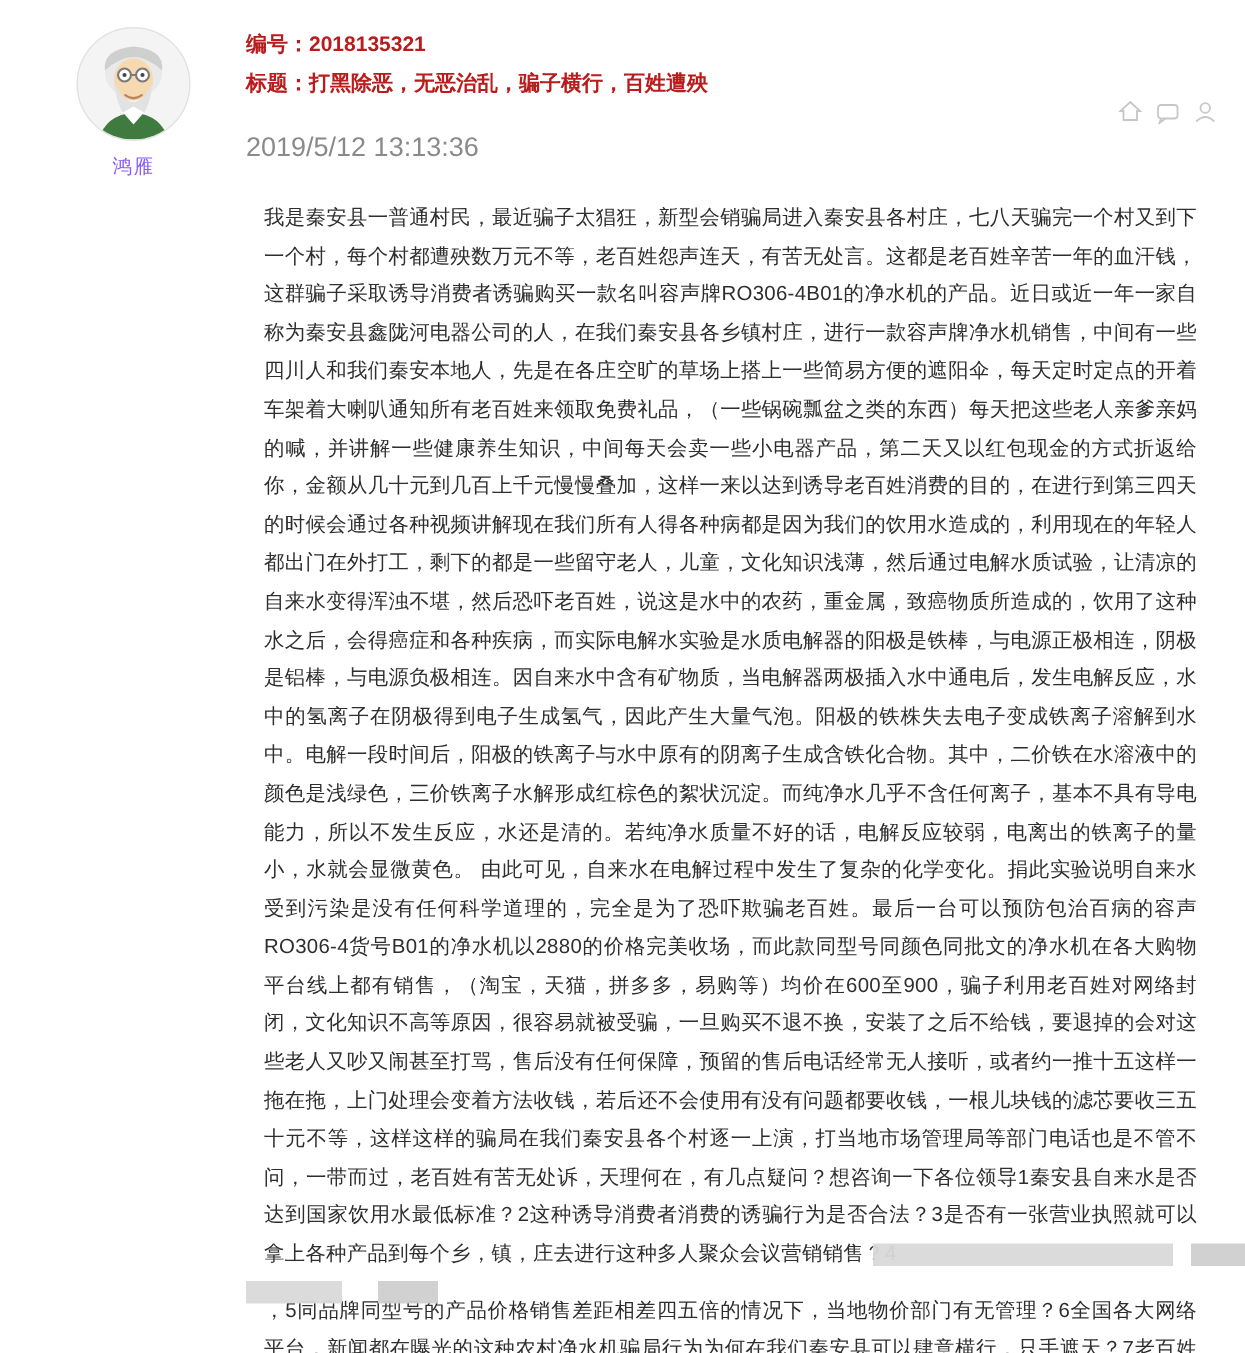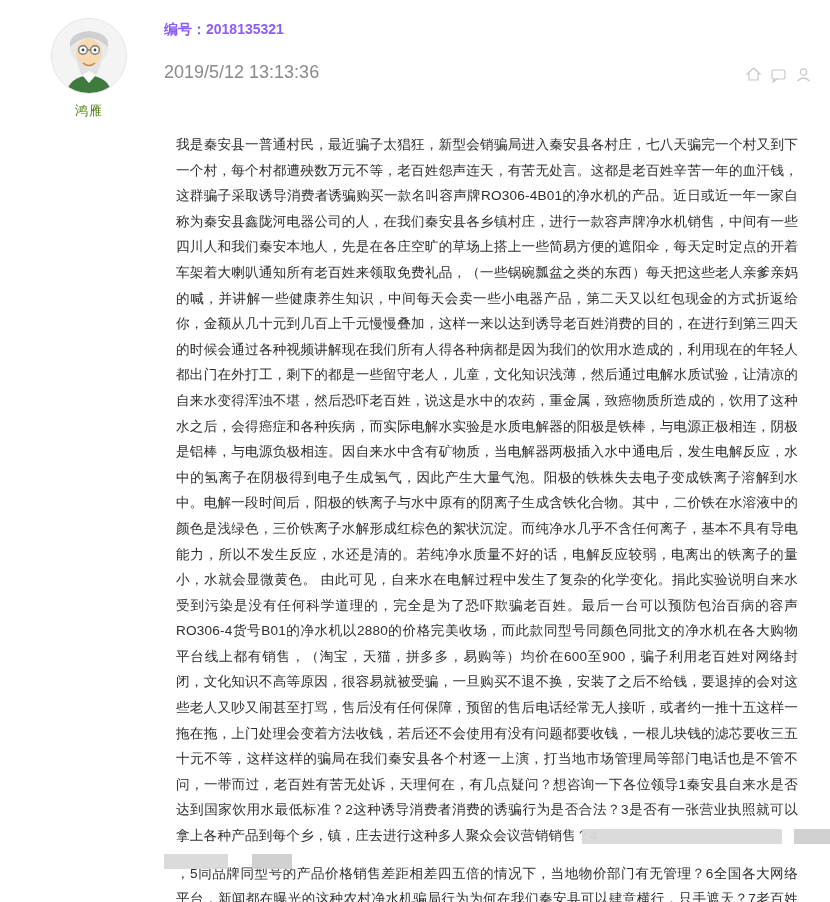--- a/index.html
+++ b/index.html
@@ -42,30 +42,30 @@
     border-radius: 50%;
     background: #f2f2f2;
     border: 1px solid #e2e2e2;
     position: relative;
     overflow: hidden;
   }
   .avatar svg { display: block; }
   .author-name {
     margin-top: 8px;
     font-size: 13px;
-    color: #4d7c0f;
+    color: #8b5cf6;
     letter-spacing: 1px;
   }
   .meta-col {
     flex: 1 1 auto;
     padding-top: 4px;
   }
   .meta-line {
     font-size: 14px;
-    color: #8b5cf6;
+    color: #b91c1c;
     line-height: 26px;
     font-weight: bold;
   }
   .meta-line .lbl { font-weight: bold; }
   .meta-line .val { font-weight: bold; }
   .post-date {
     font-size: 18px;
     color: #8a8a8a;
     font-weight: normal;
     line-height: 24px;
@@ -133,20 +133,23 @@
           <path d="M30 56 l7 8 l7 -8 l-7 -4z" fill="#ffffff"></path>
         </svg>
       </div>
       <div class="author-name">鸿雁</div>
     </div>
 
     <div class="meta-col">
       <div class="meta-line">
         <span class="lbl">编号：</span><span class="val">2018135321</span>
       </div>
+      <div class="meta-line">
+        <span class="lbl">标题：</span><span class="val">打黑除恶，无恶治乱，骗子横行，百姓遭殃</span>
+      </div>
       <div class="post-date">2019/5/12 13:13:36</div>
     </div>
 
     <div class="header-icons">
       <span class="hicon">
         <svg width="17" height="17" viewBox="0 0 17 17">
             <path d="M8.5 2 L15 8 h-2 v6 H4 V8 H2 z" fill="none" stroke="#9a9a9a" stroke-width="1.2"></path>
           </svg>
       </span>
       <span class="hicon">

